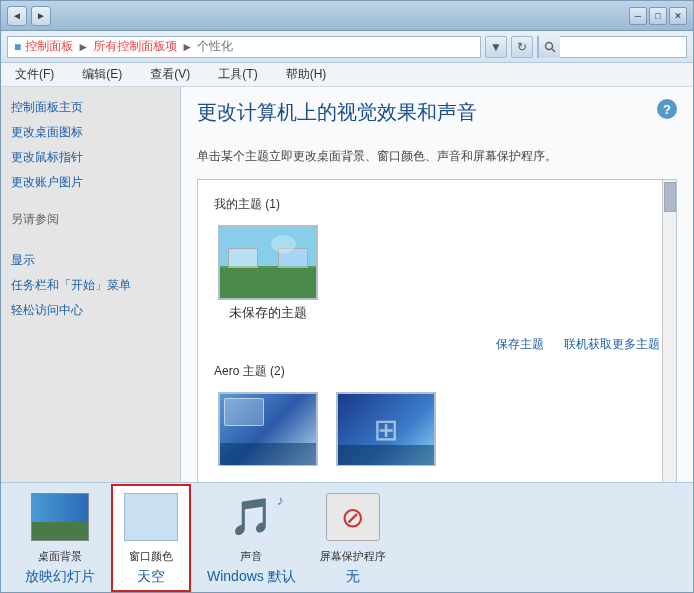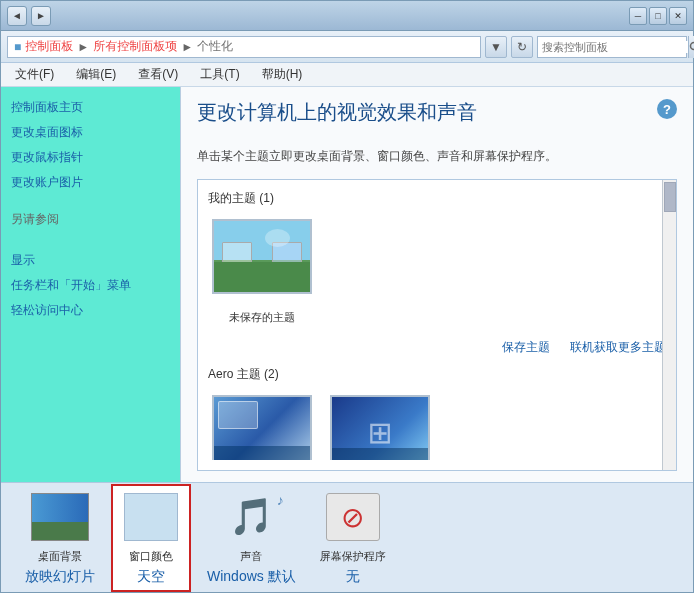--- a/index.html
+++ b/index.html
@@ -153,42 +153,42 @@
     }
 
     
     .menu-bar {
       height: 24px;
       background: #f0f4f8;
       display: flex;
       align-items: center;
       padding: 0 6px;
       border-bottom: 1px solid #c8d8e8;
-      gap: 6px;
+      gap: 12px;
     }
 
     .menu-item {
       padding: 2px 8px;
       cursor: pointer;
       font-size: 12px;
       color: #333;
       border-radius: 2px;
     }
 
     
     .main-content {
       display: flex;
       flex: 1;
       overflow: hidden;
     }
 
     
     .sidebar {
       width: 180px;
-      background: #5eead4;
+      background: #e5e5e5;
       padding: 12px 10px;
       border-right: 1px solid #b8cce0;
       flex-shrink: 0;
     }
 
     .sidebar-link {
       color: #1a5fa8;
       font-size: 12px;
       cursor: pointer;
       margin-bottom: 8px;
@@ -234,21 +234,21 @@
       display: flex;
       align-items: center;
       justify-content: center;
       font-size: 13px;
       font-weight: bold;
       cursor: pointer;
     }
 
     .themes-container {
       border: 1px solid #b0c8e0;
-      padding: 10px;
+      padding: 16px;
       background: white;
       position: relative;
     }
 
     .themes-scroll {
       max-height: 270px;
       overflow-y: auto;
     }
 
     .themes-scroll::-webkit-scrollbar {
@@ -289,23 +289,23 @@
     .theme-thumbnail {
       width: 100px;
       height: 75px;
       border: 2px solid #b0c0d0;
       overflow: hidden;
       position: relative;
       background: #e8f0f8;
     }
 
     .theme-label {
-      font-size: 11px;
+      font-size: 13px;
       color: #333;
-      margin-top: 16px;
+      margin-top: 4px;
       text-align: center;
     }
 
     
     .bottom-toolbar {
       height: 110px;
       background: #dce8f4;
       border-top: 1px solid #b0c8e0;
       display: flex;
       align-items: center;
@@ -431,21 +431,20 @@
       <span style="color:#5599cc;">■</span>
       <span class="path-item">控制面板</span>
       <span class="sep">►</span>
       <span class="path-item">所有控制面板项</span>
       <span class="sep">►</span>
       <span class="path-item current">个性化</span>
     </div>
     <div class="refresh-btn">▼</div>
     <div class="refresh-btn">↻</div>
     <div class="search-box">
-      <input type="text" placeholder="搜索控制面板" style="">
       <div class="search-icon-box">
         <svg width="12" height="12" viewBox="0 0 12 12">
           <circle cx="5" cy="5" r="3.5" fill="none" stroke="#666" stroke-width="1.5"></circle>
           <line x1="8" y1="8" x2="11" y2="11" stroke="#666" stroke-width="1.5"></line>
         </svg>
       </div>
     </div>
   </div>
 
   <div class="menu-bar">

